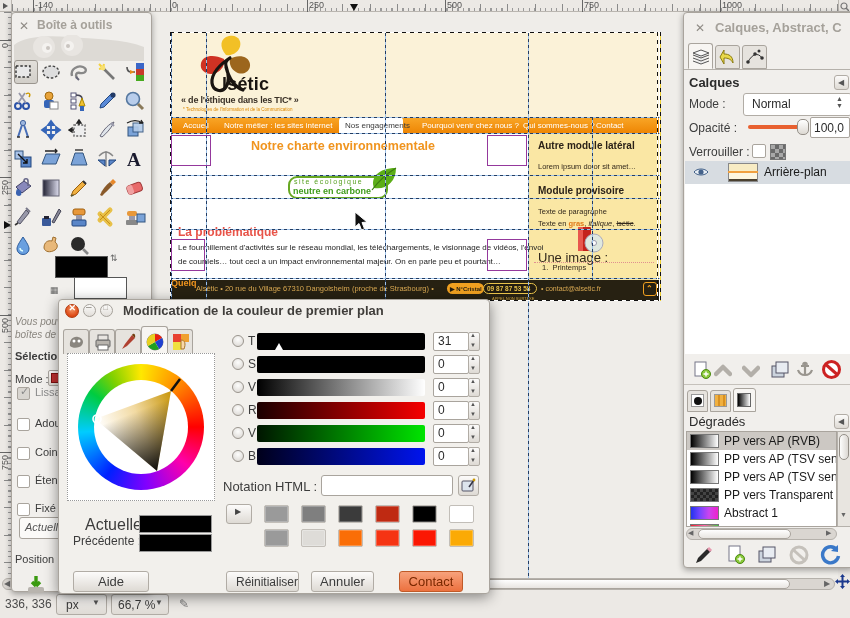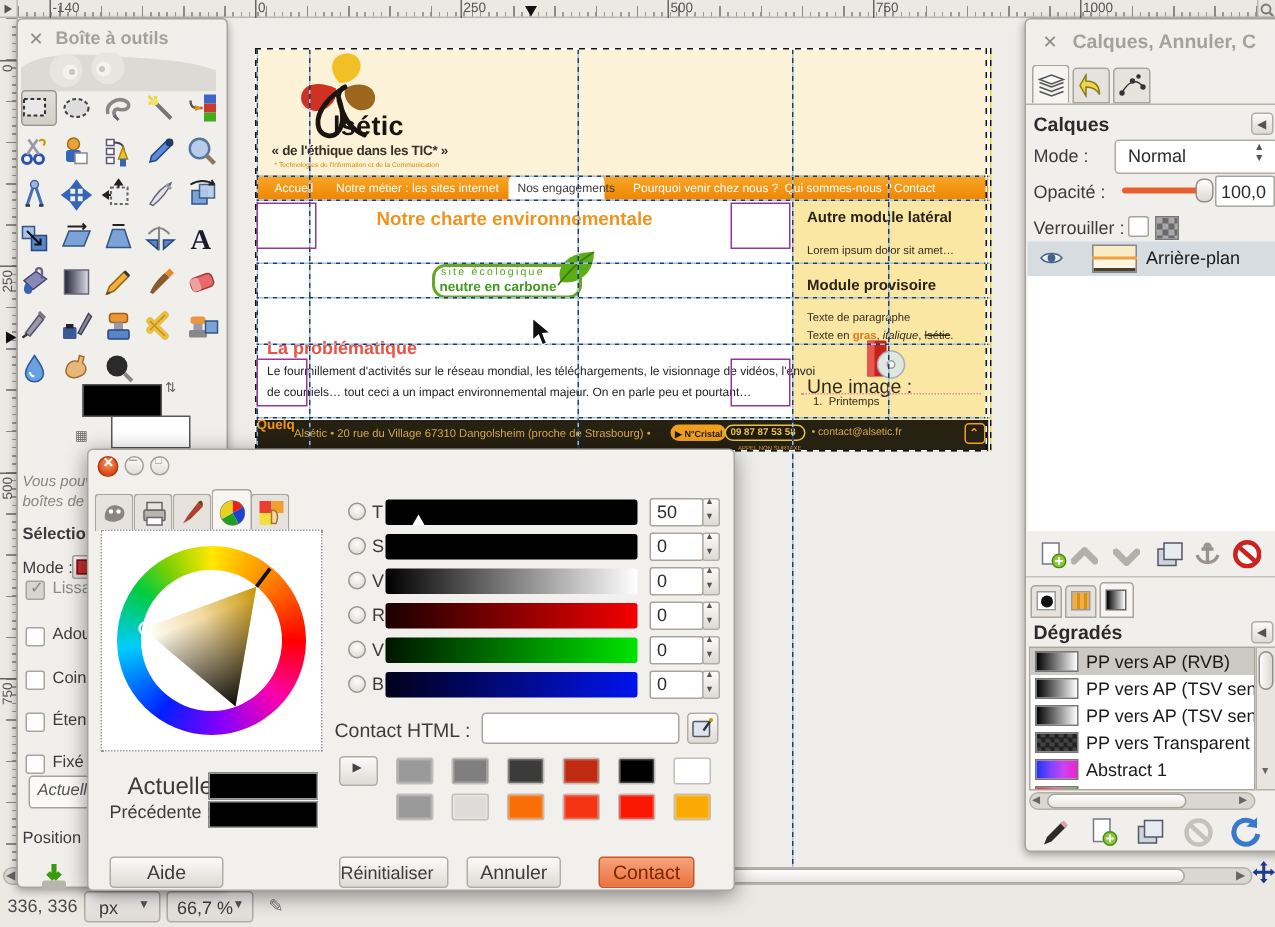--- a/index.html
+++ b/index.html
@@ -370,21 +370,21 @@
  <div class="t" style="left:13px;top:508px;font-size:11px;font-style:italic;color:#555">Actuelle</div>
  <div class="t" style="left:3px;top:540px;font-size:11px;color:#3c3c3c">Position :</div>
  <svg class="ab" style="left:14px;top:561px" width="20" height="20" viewBox="0 0 20 20">
         <rect x="2" y="13" width="16" height="6" rx="2" fill="#b8b4ae"></rect>
         <path d="M10 2 L10 12 M10 12 l-4 -4 M10 12 l4 -4" stroke="#3a9a10" stroke-width="3.4"></path>
       </svg>
 </div>
 
 <div class="win" id="rpanel" style="left:683px;top:12px;width:170px;height:556px;border-radius:4px 0 0 4px;overflow:hidden">
  <div class="t" style="left:11px;top:8px;font-size:12px;color:#8f8b85">✕</div>
- <div class="wtitle" style="left:31px;top:7px;font-size:13px">Calques, Annuler, C</div>
+ <div class="wtitle" style="left:31px;top:7px;font-size:13px">Calques, Abstract, C</div>
  <div class="ab" style="left:4px;top:30px;width:25px;height:26px;background:#f7f5f2;border:1px solid #a9a49d;border-bottom-color:#f7f5f2;border-radius:3px 3px 0 0"></div>
  <svg class="ab" style="left:8px;top:36px" width="18" height="16" viewBox="0 0 18 16">
         <path d="M1 12 L9 15 L17 12 M1 9 L9 12 L17 9 M1 6 L9 9 L17 6" fill="#eee" stroke="#555"></path>
         <path d="M1 4 L9 1 L17 4 L9 7 Z" fill="#f8f8f8" stroke="#555"></path>
       </svg>
  <div class="ab" style="left:31px;top:32px;width:25px;height:24px;background:#e6e3de;border:1px solid #a9a49d;border-radius:3px 3px 0 0"></div>
  <svg class="ab" style="left:35px;top:36px" width="18" height="16" viewBox="0 0 18 16">
         <path d="M14 14 C14 7 10 5 5 5 L5 1 L1 8 L5 15 L5 9 C9 9 12 10 14 14 Z" fill="#e8d84a" stroke="#8a7a10"></path>
       </svg>
  <div class="ab" style="left:58px;top:32px;width:25px;height:24px;background:#e6e3de;border:1px solid #a9a49d;border-radius:3px 3px 0 0"></div>
@@ -444,21 +444,21 @@
         <path d="M3.8 4.5 L15.2 14.5" stroke="#cc2222" stroke-width="3"></path>
       </svg>
  <div class="ab" style="left:0;top:371px;width:170px;border-top:1px solid #c5c1bb"></div>
  <div class="ab" style="left:3px;top:377px;width:21px;height:22px;background:#e6e3de;border:1px solid #a9a49d;border-radius:3px 3px 0 0"></div>
  <div class="ab" style="left:7px;top:381px;width:13px;height:13px;background:#fff;border:1px solid #999"></div>
       <div class="ab" style="left:9.5px;top:383.5px;width:8px;height:8px;background:#111;border-radius:50%"></div>
  <div class="ab" style="left:26px;top:377px;width:21px;height:22px;background:#e6e3de;border:1px solid #a9a49d;border-radius:3px 3px 0 0"></div>
  <div class="ab" style="left:30px;top:381px;width:13px;height:13px;background:repeating-linear-gradient(90deg,#f0b040 0 3px,#d89020 3px 5px);border:1px solid #999"></div>
  <div class="ab" style="left:49px;top:375px;width:23px;height:24px;background:#f7f5f2;border:1px solid #a9a49d;border-radius:3px 3px 0 0"></div>
  <div class="ab" style="left:53px;top:380px;width:14px;height:14px;background:linear-gradient(90deg,#000,#fff);border:1px solid #666"></div>
- <div class="t" style="left:5px;top:401px;font-size:13px;font-weight:bold;color:#2b2b2b">Dégradés</div>
+ <div class="t" style="left:5px;top:401px;font-size:13px;font-weight:normal;color:#2b2b2b">Dégradés</div>
  <div class="gbtn" style="left:150px;top:401px;width:15px;height:15px"></div>
       <div class="t" style="left:154px;top:404px;font-size:8px;color:#555">◀</div>
  <div class="ab" style="left:2px;top:418px;width:151px;height:96px;background:#fff;border:1px solid #a9a49d;overflow:hidden">
         <div class="ab" style="left:0;top:0px;width:149px;height:18px;background:#ccc8c3"></div>
         <div class="ab" style="left:3px;top:2px;width:29px;height:14px;background:linear-gradient(90deg,#000,#fff);border:1px solid #777"></div>
         <div class="t" style="left:37px;top:2px;font-size:12px;color:#1a1a1a">PP vers AP (RVB)</div>
         <div class="ab" style="left:3px;top:20px;width:29px;height:14px;background:linear-gradient(90deg,#000,#fff);border:1px solid #777"></div>
         <div class="t" style="left:37px;top:20px;font-size:12px;color:#1a1a1a">PP vers AP (TSV sens ant</div>
         <div class="ab" style="left:3px;top:38px;width:29px;height:14px;background:linear-gradient(90deg,#000,#fff);border:1px solid #777"></div>
         <div class="t" style="left:37px;top:38px;font-size:12px;color:#1a1a1a">PP vers AP (TSV sens hor</div>
@@ -499,20 +499,21 @@
       </svg>
 </div>
 
 <div class="win" id="dialog" style="left:58px;top:299px;width:432px;height:295px;background:#f2f0ec;box-shadow:0 3px 14px rgba(0,0,0,.45)">
  <div class="ab" style="left:6px;top:4px;width:14px;height:14px;border-radius:50%;background:radial-gradient(circle at 50% 35%,#f59a6a,#dd4814 70%);border:1px solid #b03a10"></div>
  <div class="t" style="left:9.5px;top:3px;font-size:9px;color:#fff;font-weight:bold">✕</div>
  <div class="ab" style="left:24px;top:4px;width:13px;height:13px;border-radius:50%;border:1px solid #a5a19a;background:linear-gradient(#fbfaf9,#e2dfda)"></div>
  <div class="t" style="left:27px;top:1px;font-size:10px;color:#88847d">–</div>
  <div class="ab" style="left:41px;top:4px;width:13px;height:13px;border-radius:50%;border:1px solid #a5a19a;background:linear-gradient(#fbfaf9,#e2dfda)"></div>
  <div class="t" style="left:44.5px;top:3.5px;font-size:7px;color:#88847d">□</div>
+ <div class="t" style="left:64px;top:3px;font-size:13px;font-weight:bold;color:#403e3b">Modification de la couleur de premier plan</div>
  <div class="ab" style="left:4px;top:29px;width:26px;height:25px;background:#e6e3de;border:1px solid #a9a49d;border-bottom:0;border-radius:3px 3px 0 0"></div>
       <svg class="ab" style="left:8px;top:32px" width="20" height="20" viewBox="0 0 20 20">
         <path d="M3 14 C2 8 6 4 11 5 C16 6 17 10 15 13 C13 16 6 17 3 14 Z" fill="#8a867f"></path>
         <circle cx="7" cy="9" r="1.5" fill="#fff"></circle>
         <circle cx="12" cy="9" r="1.5" fill="#fff"></circle>
       </svg>
       <div class="ab" style="left:30px;top:29px;width:26px;height:25px;background:#e6e3de;border:1px solid #a9a49d;border-bottom:0;border-radius:3px 3px 0 0"></div>
       <svg class="ab" style="left:34px;top:32px" width="20" height="20" viewBox="0 0 20 20">
         <rect x="3" y="8" width="14" height="7" rx="1" fill="#b8b4ae" stroke="#666"></rect>
         <rect x="5" y="3" width="10" height="5" fill="#e8e5e1" stroke="#666"></rect>
@@ -560,21 +561,21 @@
  </svg>
  <div class="t" style="left:26px;top:216px;width:50px;text-align:right;font-size:16px;color:#3c3c3c">Actuelle :</div>
  <div class="t" style="left:14px;top:234px;width:62px;text-align:right;font-size:12px;color:#3c3c3c">Précédente :</div>
  <div class="ab" style="left:80px;top:215px;width:73px;height:18px;background:#000;border:1px solid #999"></div>
  <div class="ab" style="left:80px;top:234px;width:73px;height:18px;background:#000;border:1px solid #999"></div>
  <div class="gbtn" style="left:14px;top:271px;width:76px;height:21px;text-align:center;font-size:13px;line-height:19px">Aide</div>
  <div class="ab" style="left:173px;top:35px;width:12px;height:12px;border:1px solid #9a958e;border-radius:50%;background:radial-gradient(circle at 50% 35%,#fdfdfc,#d8d4cf)"></div>
       <div class="t" style="left:189px;top:34px;font-size:12px;color:#3c3c3c">T</div>
       <div class="ab" style="left:198px;top:33px;width:168px;height:17px;background:#000;border-radius:2px"></div>
       <div class="spin" style="left:374px;top:32px;width:36px;height:19px"></div>
-      <div class="t" style="left:379px;top:34px;font-size:12px;color:#2b2b2b">50</div>
+      <div class="t" style="left:379px;top:34px;font-size:12px;color:#2b2b2b">31</div>
       <div class="ab" style="left:409px;top:32px;width:12px;height:19px;background:linear-gradient(#fcfbfa,#dedad4);border:1px solid #b1aca5;border-radius:2px"></div>
       <div class="t" style="left:411px;top:32px;font-size:6px;color:#555">▲</div>
       <div class="t" style="left:411px;top:42px;font-size:6px;color:#555">▼</div>
       <div class="ab" style="left:173px;top:58px;width:12px;height:12px;border:1px solid #9a958e;border-radius:50%;background:radial-gradient(circle at 50% 35%,#fdfdfc,#d8d4cf)"></div>
       <div class="t" style="left:189px;top:57px;font-size:12px;color:#3c3c3c">S</div>
       <div class="ab" style="left:198px;top:56px;width:168px;height:17px;background:#000;border-radius:2px"></div>
       <div class="spin" style="left:374px;top:55px;width:36px;height:19px"></div>
       <div class="t" style="left:379px;top:57px;font-size:12px;color:#2b2b2b">0</div>
       <div class="ab" style="left:409px;top:55px;width:12px;height:19px;background:linear-gradient(#fcfbfa,#dedad4);border:1px solid #b1aca5;border-radius:2px"></div>
       <div class="t" style="left:411px;top:55px;font-size:6px;color:#555">▲</div>
@@ -605,21 +606,21 @@
       <div class="t" style="left:411px;top:134px;font-size:6px;color:#555">▼</div>
       <div class="ab" style="left:173px;top:150px;width:12px;height:12px;border:1px solid #9a958e;border-radius:50%;background:radial-gradient(circle at 50% 35%,#fdfdfc,#d8d4cf)"></div>
       <div class="t" style="left:189px;top:149px;font-size:12px;color:#3c3c3c">B</div>
       <div class="ab" style="left:198px;top:148px;width:168px;height:17px;background:linear-gradient(90deg,#00001a,#0014ee);border-radius:2px"></div>
       <div class="spin" style="left:374px;top:147px;width:36px;height:19px"></div>
       <div class="t" style="left:379px;top:149px;font-size:12px;color:#2b2b2b">0</div>
       <div class="ab" style="left:409px;top:147px;width:12px;height:19px;background:linear-gradient(#fcfbfa,#dedad4);border:1px solid #b1aca5;border-radius:2px"></div>
       <div class="t" style="left:411px;top:147px;font-size:6px;color:#555">▲</div>
       <div class="t" style="left:411px;top:157px;font-size:6px;color:#555">▼</div>
       <div class="ab" style="left:216px;top:43px;width:0;height:0;border-left:4px solid transparent;border-right:4px solid transparent;border-bottom:7px solid #fff"></div>
- <div class="t" style="left:164px;top:179px;font-size:13px;color:#3c3c3c">Contact HTML :</div>
+ <div class="t" style="left:164px;top:179px;font-size:13px;color:#3c3c3c">Notation HTML :</div>
  <div class="ab" style="left:262px;top:175px;width:132px;height:21px;background:#fff;border:1px solid #a9a49d;border-radius:3px"></div>
  <div class="gbtn" style="left:399px;top:175px;width:21px;height:21px"></div>
  <svg class="ab" style="left:402px;top:178px" width="15" height="15" viewBox="0 0 15 15">
         <rect x="1" y="3" width="11" height="10" rx="1" fill="#dce4ee" stroke="#556"></rect>
         <path d="M13 2 L8 9" stroke="#334" stroke-width="1.6"></path>
         <circle cx="13" cy="2" r="1.4" fill="#c90"></circle>
       </svg>
  <div class="gbtn" style="left:167px;top:204px;width:26px;height:20px"></div>
  <div class="t" style="left:176px;top:207px;font-size:8px;color:#444">▶</div>
  <div class="ab" style="left:205px;top:205px;width:25px;height:18px;background:#9a9a9a;border:1px solid #c2beb8;border-radius:2px;box-shadow:inset 0 0 0 1px rgba(255,255,255,.25)"></div>
@@ -627,17 +628,17 @@
       <div class="ab" style="left:279px;top:205px;width:25px;height:18px;background:#3b3b3b;border:1px solid #c2beb8;border-radius:2px;box-shadow:inset 0 0 0 1px rgba(255,255,255,.25)"></div>
       <div class="ab" style="left:316px;top:205px;width:25px;height:18px;background:#bf2a12;border:1px solid #c2beb8;border-radius:2px;box-shadow:inset 0 0 0 1px rgba(255,255,255,.25)"></div>
       <div class="ab" style="left:353px;top:205px;width:25px;height:18px;background:#000000;border:1px solid #c2beb8;border-radius:2px;box-shadow:inset 0 0 0 1px rgba(255,255,255,.25)"></div>
       <div class="ab" style="left:390px;top:205px;width:25px;height:18px;background:#ffffff;border:1px solid #c2beb8;border-radius:2px;box-shadow:inset 0 0 0 1px rgba(255,255,255,.25)"></div>
       <div class="ab" style="left:205px;top:229px;width:25px;height:18px;background:#9a9a9a;border:1px solid #c2beb8;border-radius:2px;box-shadow:inset 0 0 0 1px rgba(255,255,255,.25)"></div>
       <div class="ab" style="left:242px;top:229px;width:25px;height:18px;background:#dedcd8;border:1px solid #c2beb8;border-radius:2px;box-shadow:inset 0 0 0 1px rgba(255,255,255,.25)"></div>
       <div class="ab" style="left:279px;top:229px;width:25px;height:18px;background:#fa6e07;border:1px solid #c2beb8;border-radius:2px;box-shadow:inset 0 0 0 1px rgba(255,255,255,.25)"></div>
       <div class="ab" style="left:316px;top:229px;width:25px;height:18px;background:#f53413;border:1px solid #c2beb8;border-radius:2px;box-shadow:inset 0 0 0 1px rgba(255,255,255,.25)"></div>
       <div class="ab" style="left:353px;top:229px;width:25px;height:18px;background:#fb1703;border:1px solid #c2beb8;border-radius:2px;box-shadow:inset 0 0 0 1px rgba(255,255,255,.25)"></div>
       <div class="ab" style="left:390px;top:229px;width:25px;height:18px;background:#fbaa05;border:1px solid #c2beb8;border-radius:2px;box-shadow:inset 0 0 0 1px rgba(255,255,255,.25)"></div>
- <div class="gbtn" style="left:167px;top:271px;width:73px;height:21px;text-align:left;font-size:12px;line-height:20px">Réinitialiser</div>
+ <div class="gbtn" style="left:167px;top:271px;width:73px;height:21px;text-align:right;font-size:12px;line-height:20px">Réinitialiser</div>
  <div class="gbtn" style="left:252px;top:271px;width:63px;height:21px;text-align:center;font-size:13px;line-height:19px">Annuler</div>
  <div class="gbtn" style="left:340px;top:271px;width:64px;height:21px;text-align:center;font-size:13px;line-height:19px;background:linear-gradient(#f7a27c,#ec713f);border-color:#c05a28;color:#7a2800">Contact</div>
 </div>
 </div>
 
 </body></html>

